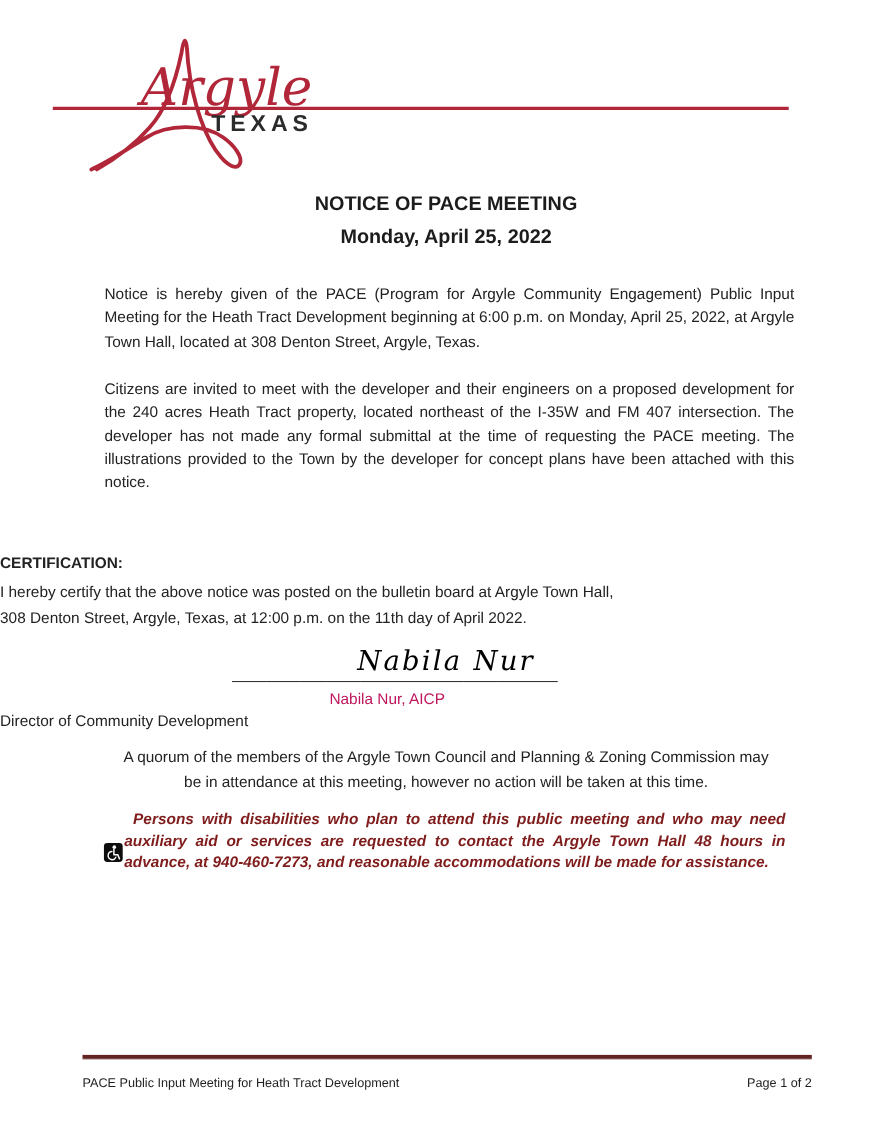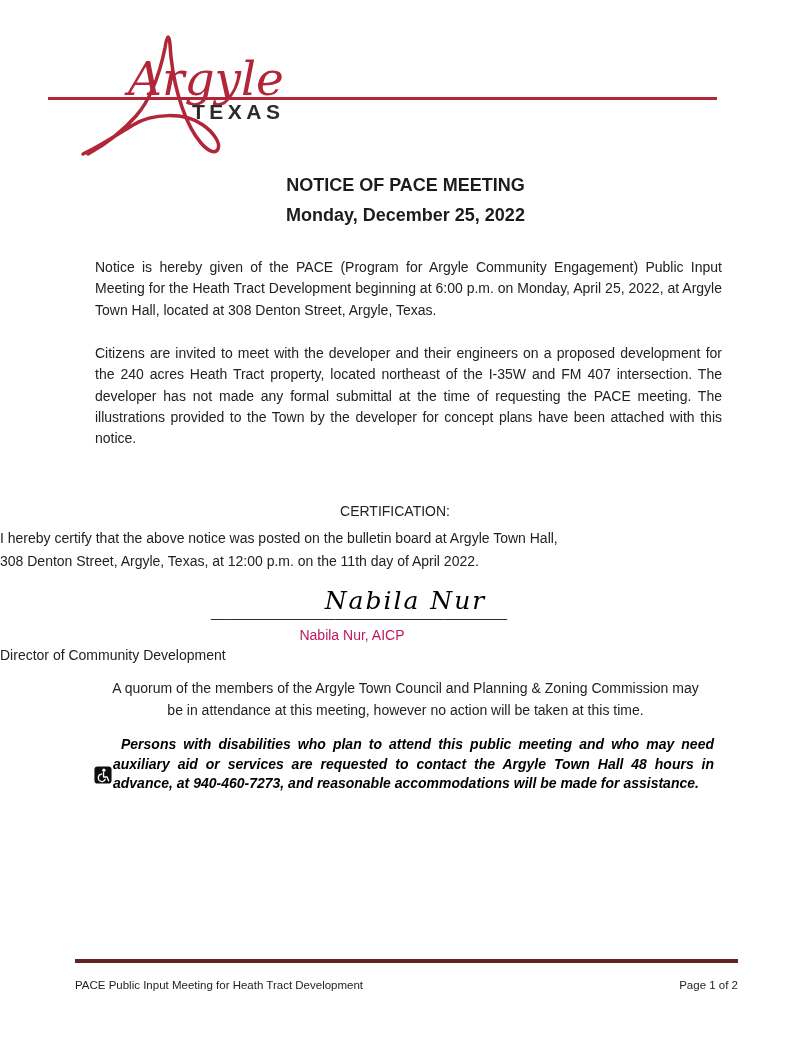--- a/index.html
+++ b/index.html
@@ -47,21 +47,21 @@
   .para{
     position:absolute;left:95px;width:627px;
     font-size:14px;line-height:21.3px;text-align:justify;color:#222;
   }
   .p1{top:257px;}
   .p2{top:343px;}
 
   
   .cert-heading{
     position:absolute;top:503px;left:0;width:790px;
-    text-align:center;font-size:14px;color:#222;
+    text-align:left;font-size:14px;color:#222;font-weight:bold;
   }
   .cert-body{
     position:absolute;top:527px;left:0;width:663px;
     text-align:left;font-size:14px;line-height:23px;color:#222;
   }
 
   
   .sig-script{
     position:absolute;top:586px;left:0;width:811px;text-align:center;
     font-family:"DejaVu Serif",serif;font-style:italic;
@@ -84,21 +84,21 @@
   .quorum{
     position:absolute;top:678px;left:0;width:811px;text-align:center;
     font-size:14px;line-height:21.5px;color:#222;
   }
 
   
   .access-text{
     position:absolute;top:735px;left:113px;width:601px;
     font-size:14px;line-height:19.5px;
     font-weight:bold;font-style:italic;
-    text-align:justify;text-indent:8px;color:#000000;
+    text-align:justify;text-indent:8px;color:#7f1d1d;
   }
   .ada-icon{
     position:absolute;left:94px;top:766px;width:18px;height:18px;display:block;
   }
 
   
   .footer{position:absolute;left:75px;top:959px;width:663px;}
   .footer-rule{
     height:2px;
     border-top:3px solid var(--footer-rule);
@@ -116,21 +116,21 @@
 
   <svg class="logo" width="700" height="135" viewBox="0 0 700 135" aria-hidden="true">
     <line class="logo-rule" x1="8" y1="70.5" x2="677" y2="70.5"></line>
     <path class="logo-swash" d="M 48,126 C 64,117 82,104 96,88 C 112,70 120,44 125,20 C 126,13 127,9 128,9 C 130,10 130,18 131,29 C 135,66 147,99 161,115 C 167,122 175,127 178,121 C 181,115 173,104 163,97 C 145,84 112,85 93,97 C 78,106 59,119 43,126"></path>
     <text class="logo-script" x="88" y="67">Argyle</text>
     <text class="logo-state" x="152" y="91">TEXAS</text>
   </svg>
 
   <div class="title">
     <div>NOTICE OF PACE MEETING</div>
-    <div>Monday, December 25, 2022</div>
+    <div>Monday, April 25, 2022</div>
   </div>
 
   <p class="para p1">Notice is hereby given of the PACE (Program for Argyle Community Engagement) Public Input Meeting for the Heath Tract Development beginning at 6:00 p.m. on Monday, April 25, 2022, at Argyle Town Hall, located at 308 Denton Street, Argyle, Texas.</p>
   <p class="para p2">Citizens are invited to meet with the developer and their engineers on a proposed development for the 240 acres Heath Tract property, located northeast of the I-35W and FM 407 intersection. The developer has not made any formal submittal at the time of requesting the PACE meeting. The illustrations provided to the Town by the developer for concept plans have been attached with this notice.</p>
 
   <div class="cert-heading">CERTIFICATION:</div>
   <div class="cert-body">
     <div>I hereby certify that the above notice was posted on the bulletin board at Argyle Town Hall,</div>
     <div>308 Denton Street, Argyle, Texas, at 12:00 p.m. on the 11th day of April 2022.</div>
   </div>

